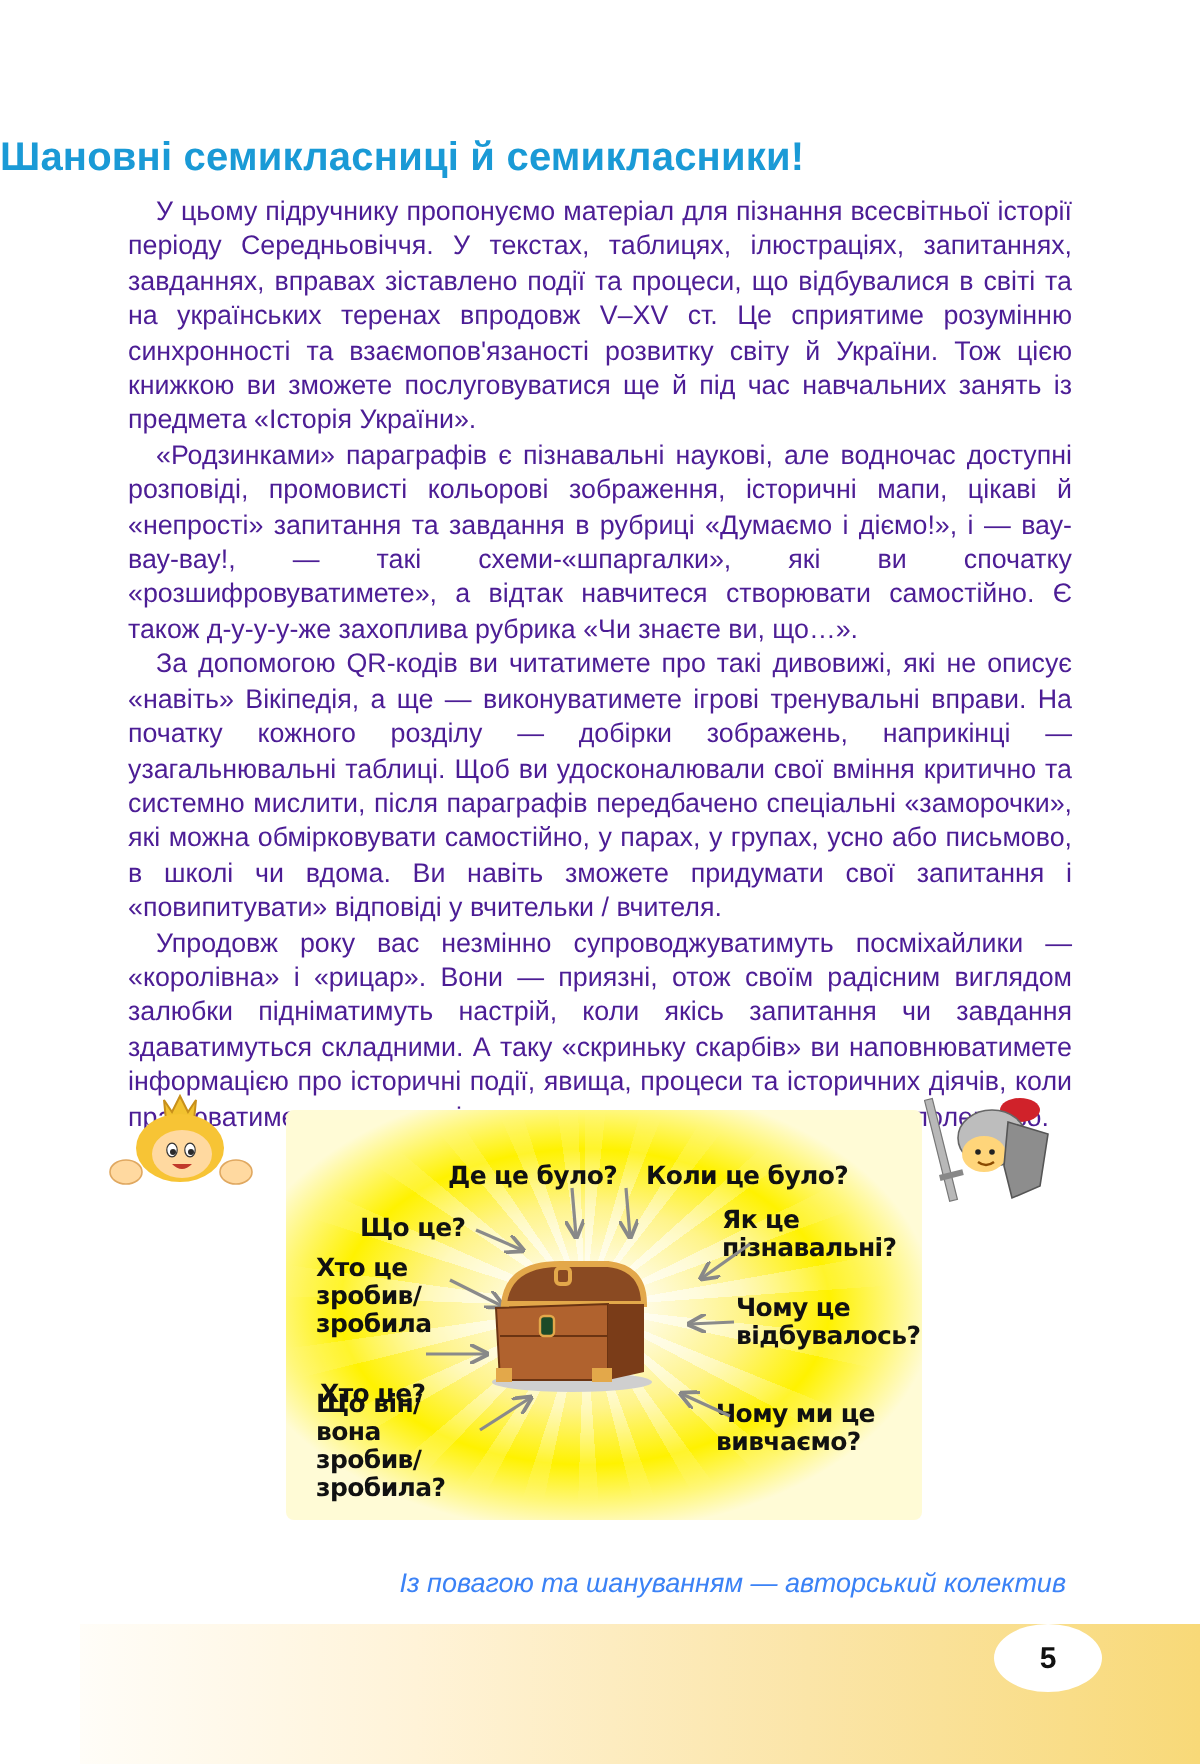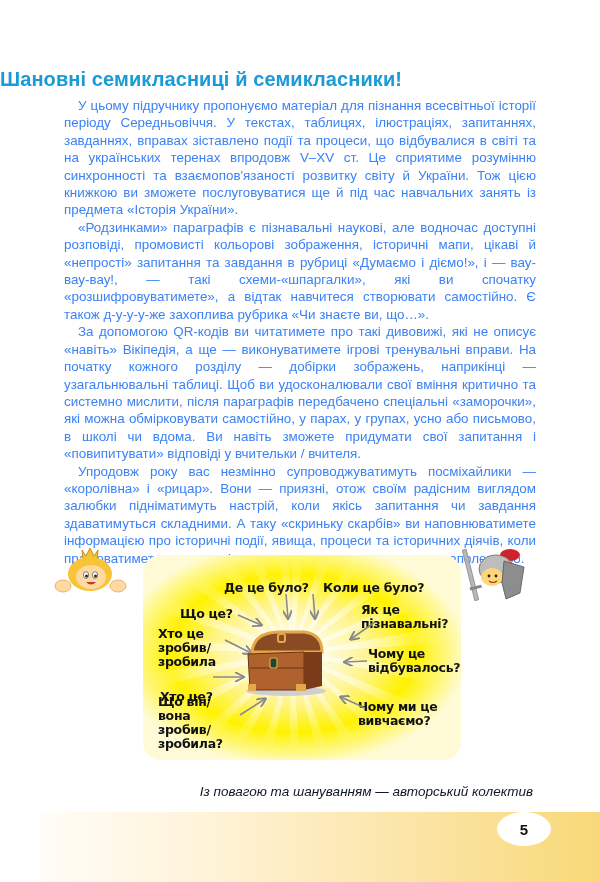--- a/index.html
+++ b/index.html
@@ -6,27 +6,27 @@
   html, body { width: 600px; height: 882px; background: #ffffff; overflow: hidden; }
   body { position: relative; font-family: "Liberation Sans", sans-serif; color: #1a1a1a; }
 
   .title {
     position: absolute; left: 0; top: 68px; width: 600px; text-align: left;
     font-size: 20px; font-weight: bold; color: #1a9ad6; letter-spacing: 0.1px;
   }
 
   .body-text {
     position: absolute; left: 64px; top: 97px; width: 472px;
-    font-size: 13.4px; line-height: 17.4px; text-align: justify; color: #3b82f6;
+    font-size: 13.4px; line-height: 17.4px; text-align: justify; color: #4c1d95;
   }
   .body-text p { text-indent: 14px; }
 
   .panel {
     position: absolute; left: 143px; top: 555px; width: 318px; height: 205px;
-    border-radius: 18px;
+    border-radius: 4px;
     background:
       radial-gradient(ellipse 55% 55% at 47% 48%, #ffffff 0%, #fffbe0 18%, #fff48a 45%, #fff200 70%, rgba(255,242,0,0.0) 100%),
       linear-gradient(#fffbd6, #fffbd6);
     overflow: hidden;
   }
   .rays {
     position: absolute; left: 0; top: 0; width: 100%; height: 100%;
     background: repeating-conic-gradient(from 0deg at 47% 48%, rgba(255,255,255,0.55) 0deg 6deg, rgba(255,255,255,0) 6deg 16deg);
     -webkit-mask: radial-gradient(ellipse 60% 60% at 47% 48%, #000 30%, transparent 80%);
             mask: radial-gradient(ellipse 60% 60% at 47% 48%, #000 30%, transparent 80%);
@@ -36,21 +36,21 @@
     font-family: "DejaVu Sans", sans-serif; letter-spacing: -0.3px;
   }
   .arrow { position: absolute; }
 
   .chest { position: absolute; left: 101px; top: 73px; width: 82px; height: 68px; }
 
   .mascot { position: absolute; }
 
   .signature {
     position: absolute; left: 0; width: 533px; top: 784px; text-align: right;
-    font-size: 13.5px; font-style: italic; color: #0f172a;
+    font-size: 13.5px; font-style: italic; color: #3b82f6;
   }
 
   .footer-band {
     position: absolute; left: 40px; top: 812px; width: 560px; height: 70px;
     background: linear-gradient(90deg, #fffdf8 0%, #fff3d8 30%, #fbe5a8 65%, #f8d978 100%);
   }
   .page-badge {
     position: absolute; left: 497px; top: 812px; width: 54px; height: 34px;
     background: #fff; border-radius: 50%;
     display: flex; align-items: center; justify-content: center;

